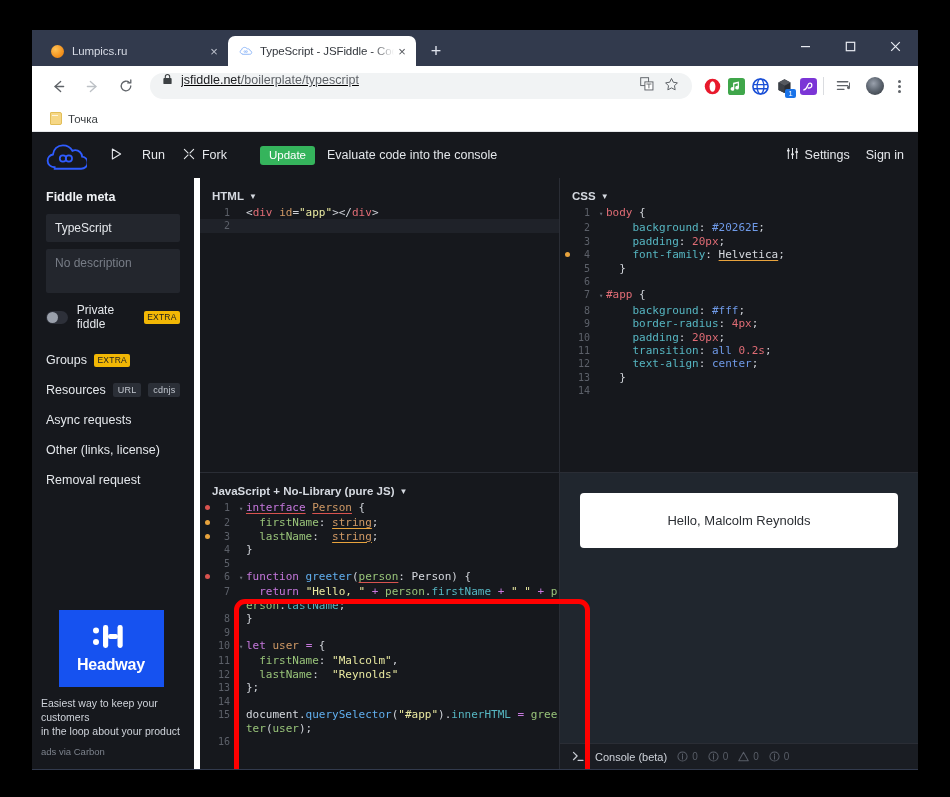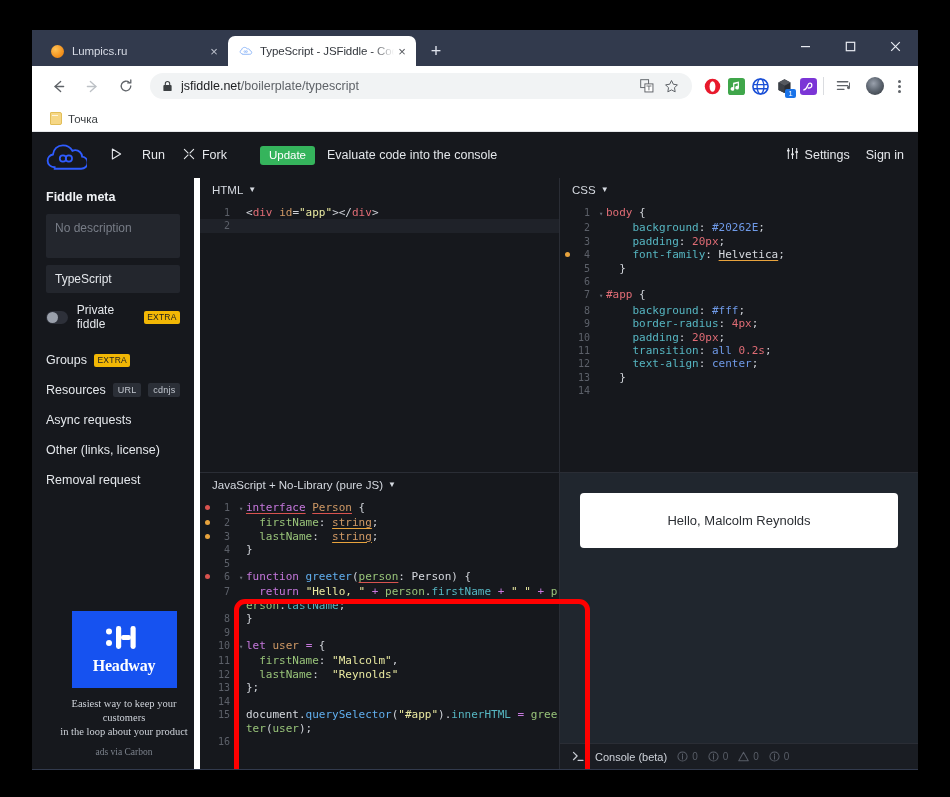--- a/index.html
+++ b/index.html
@@ -121,25 +121,26 @@
     color: #5f6368;
     margin-right: 6px;
   }
   .navbtn.disabled { color: #bdc1c6; }
   .omnibox {
     flex: 1 1 auto;
     height: 26px;
     background: #f1f3f4;
     border-radius: 13px;
     display: flex;
-    align-items: center;
+    align-items: flex-start;
     padding: 0 10px 0 12px;
     margin: 0 6px 0 4px;
     box-sizing: border-box;
     min-width: 0;
+    text-decoration: underline;
   }
   .lock-icon { margin-right: 8px; display:flex; color:#4a4e53; }
   .url {
     font-size: 12.5px;
     color: #202124;
     white-space: nowrap;
     overflow: hidden;
     flex: 1 1 auto;
   }
   .url .dim { color: #5f6368; }
@@ -300,25 +301,23 @@
     background: #2b2f37;
     color: #c3c8d0;
     font-size: 9px;
     padding: 2px 5px;
     border-radius: 2px;
     letter-spacing: .2px;
   }
 
   .ad {
     position: absolute;
-    left: 22px;
+    left: 9px;
     bottom: 12px;
     width: 140px;
-    text-align: center;
-    font-family: Liberation Serif, serif;
   }
   .ad-img {
     width: 105px; height: 77px;
     background: #1652f0;
     margin: 0 auto 9px auto;
     display: flex; flex-direction: column;
     align-items: center; justify-content: center;
     gap: 2px;
   }
   .ad-logo { display:block; }
@@ -340,24 +339,25 @@
     border-right: 1px solid #2a2d35;
     border-bottom: 1px solid #2a2d35;
     overflow: hidden;
     box-sizing: border-box;
   }
   .panel.nobr { border-right: none; }
   .panel.nobb { border-bottom: none; }
   .panel-head {
     height: 24px;
     display: flex;
-    align-items: center;
+    align-items: flex-end;
     padding-left: 12px;
     color: #d5d9e0;
     font-size: 11.5px;
+    font-weight: bold;
   }
   .caret { font-size: 8px; margin-left: 5px; position: relative; top: -1px; }
 
   .editor {
     font-family: "DejaVu Sans Mono", monospace;
     font-size: 11px;
     line-height: 13.4px;
     padding-top: 4px;
     position: relative;
   }
@@ -658,22 +658,22 @@
           </div>
           <div class="signin-btn">Sign in</div>
         </div>
       </div>
 
       <div class="app-body">
 
         <div class="sidebar">
           <div class="side-title">Fiddle meta</div>
 
+          <div class="field">TypeScript</div>
           <div class="field desc">No description</div>
-          <div class="field">TypeScript</div>
 
           <div class="toggle-row">
             <span class="toggle"></span>
             <span class="side-lbl">Private fiddle</span>
             <span class="badge-extra">EXTRA</span>
           </div>
 
           <div class="menu">
             <div class="menu-row">
               <span class="menu-link">Groups</span>

